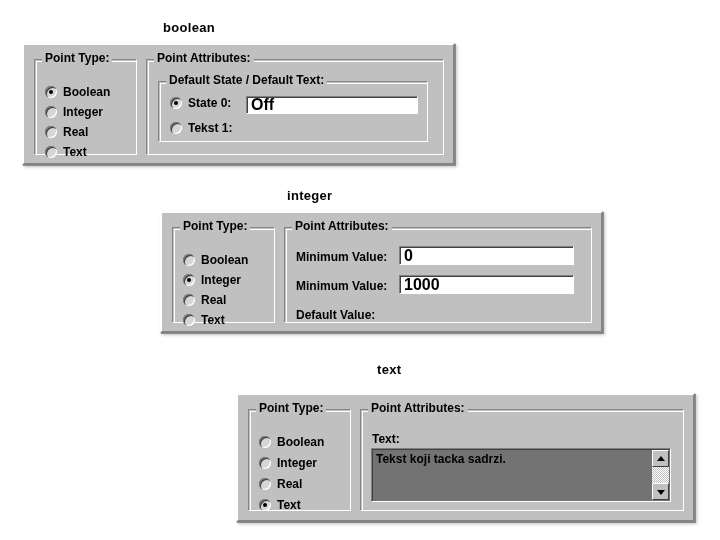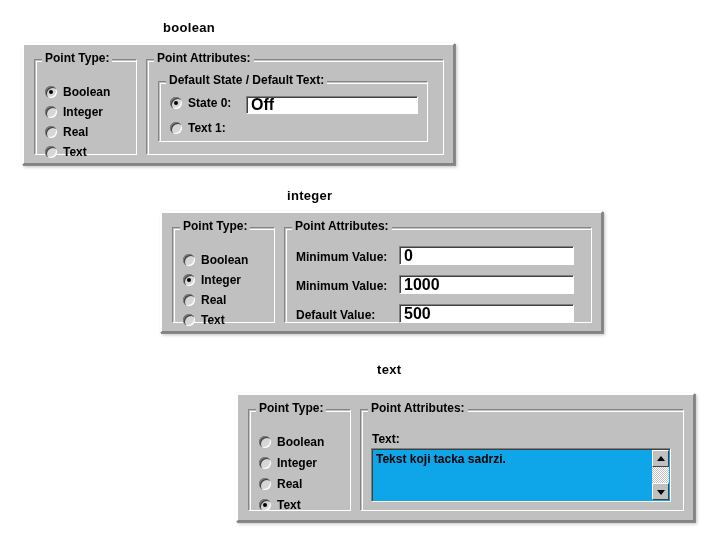--- a/index.html
+++ b/index.html
@@ -162,21 +162,21 @@
     font-family: "Liberation Sans", sans-serif;
     font-size: 16px;
     font-weight: bold;
     color: #000000;
     white-space: nowrap;
   }
 
   
   .textarea-wrap {
     position: absolute;
-    background: #0ea5e9;
+    background: #737373;
     border-top: 1px solid #808080;
     border-left: 1px solid #808080;
     border-right: 1px solid #ffffff;
     border-bottom: 1px solid #ffffff;
     box-sizing: border-box;
   }
   .textarea-wrap::before {
     content: "";
     position: absolute;
     left: 0; top: 0; right: 0; bottom: 0;
@@ -282,21 +282,21 @@
         <div class="radio-row" style="left:12px; top:22px;">
           <span class="radio-dot on"></span>
           <span class="radio-label">State 0:</span>
         </div>
         <div class="textbox" style="left:88px; top:22px; width:172px; height:18px;">
           <span class="textbox-value">Off</span>
         </div>
 
         <div class="radio-row" style="left:12px; top:47px;">
           <span class="radio-dot"></span>
-          <span class="radio-label">Text 1:</span>
+          <span class="radio-label">Tekst 1:</span>
         </div>
       </div>
     </div>
   </div>
 
   <div class="caption" style="left:287px; top:188px;">integer</div>
 
   <div class="dialog" style="left:160px; top:211px; width:443px; height:122px;">
 
     <div class="group" style="left:10px; top:7px; width:103px; height:103px;">
@@ -329,23 +329,20 @@
       <div class="textbox" style="left:115px; top:26px; width:175px; height:19px;">
         <span class="textbox-value">0</span>
       </div>
 
       <div class="field-label" style="left:12px; top:59px;">Minimum Value:</div>
       <div class="textbox" style="left:115px; top:55px; width:175px; height:19px;">
         <span class="textbox-value">1000</span>
       </div>
 
       <div class="field-label" style="left:12px; top:88px;">Default Value:</div>
-      <div class="textbox" style="left:115px; top:84px; width:175px; height:19px;">
-        <span class="textbox-value">500</span>
-      </div>
     </div>
   </div>
 
   <div class="caption" style="left:377px; top:362px;">text</div>
 
   <div class="dialog" style="left:236px; top:393px; width:459px; height:129px;">
 
     <div class="group" style="left:10px; top:7px; width:103px; height:109px;">
       <div class="group-frame"></div>
       <div class="group-legend">Point Type:</div>

